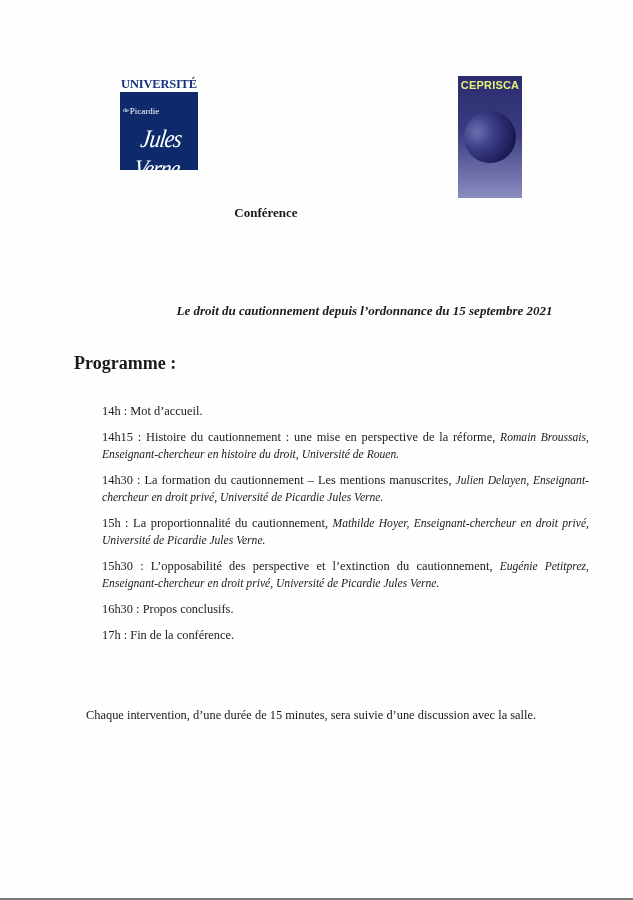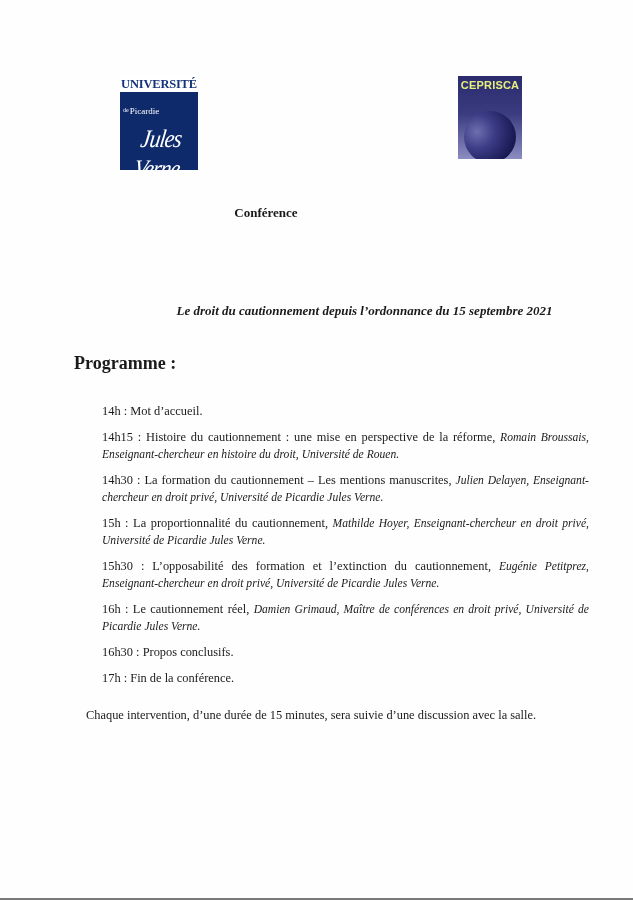--- a/index.html
+++ b/index.html
@@ -22,21 +22,21 @@
     .logo-upjv .de {
       color: #ffffff; font-family: "Liberation Serif", serif; font-size: 9px; padding-left: 3px; margin-top: 2px;
     }
     .logo-upjv .de small { font-size: 6px; vertical-align: 2px; margin-right: 1px; }
     .logo-upjv .jv {
       color: #ffffff; font-family: "Liberation Serif", serif; font-style: italic; font-size: 22px;
       letter-spacing: -1px; text-align: center; margin-top: 12px; transform: skewX(-8deg) scaleY(1.15);
     }
 
     .logo-ceprisca {
-      position: absolute; left: 458px; top: 76px; width: 64px; height: 83px;
+      position: absolute; left: 458px; top: 76px; width: 64px; height: 122px;
       background: linear-gradient(180deg, #2b2c6e 0%, #3a3b80 45%, #8b8cc0 100%);
       overflow: hidden;
     }
     .logo-ceprisca .name {
       color: #e6f07a; font-family: "Liberation Sans", sans-serif; font-weight: bold; font-size: 11px;
       text-align: center; margin-top: 3px; letter-spacing: 0.2px;
     }
     .logo-ceprisca .sphere {
       position: absolute; left: 6px; top: 35px; width: 52px; height: 52px; border-radius: 50%;
       background: radial-gradient(circle at 25% 40%, #6d6fb0 0%, #3b3c85 35%, #1a1a55 75%, #10103a 100%);
@@ -78,22 +78,21 @@
   <div class="title conf-title">Conférence</div>
   <div class="subject">Le droit du cautionnement depuis l’ordonnance du 15 septembre 2021</div>
 
   <div class="programme-label">Programme :</div>
 
   <div class="program">
     <p class="item"><span>14h :</span><span> Mot d’accueil.</span></p>
     <p class="item"><span>14h15 :</span><span> Histoire du cautionnement : une mise en perspective de la réforme, </span><span class="it">Romain Broussais, Enseignant-chercheur en histoire du droit, Université de Rouen.</span></p>
     <p class="item"><span>14h30 :</span><span> La formation du cautionnement – Les mentions manuscrites, </span><span class="it">Julien Delayen, Enseignant-chercheur en droit privé, Université de Picardie Jules Verne.</span></p>
     <p class="item"><span>15h :</span><span> La proportionnalité du cautionnement, </span><span class="it">Mathilde Hoyer, Enseignant-chercheur en droit privé, Université de Picardie Jules Verne.</span></p>
-    <p class="item"><span>15h30 :</span><span> L’opposabilité des formation et l’extinction du cautionnement, </span><span class="it">Eugénie Petitprez, Enseignant-chercheur en droit privé, Université de Picardie Jules Verne.</span></p>
-    <p class="item"><span>16h :</span><span> Le cautionnement réel, </span><span class="it">Damien Grimaud, Maître de conférences en droit privé, Université de Picardie Jules Verne.</span></p>
+    <p class="item"><span>15h30 :</span><span> L’opposabilité des perspective et l’extinction du cautionnement, </span><span class="it">Eugénie Petitprez, Enseignant-chercheur en droit privé, Université de Picardie Jules Verne.</span></p>
     <p class="item"><span>16h30 :</span><span> Propos conclusifs.</span></p>
     <p class="item"><span>17h :</span><span> Fin de la conférence.</span></p>
   </div>
 
   <div class="footer-note">Chaque intervention, d’une durée de 15 minutes, sera suivie d’une discussion avec la salle.</div>
 </div>
 
 <div class="bottom-rule"></div>
 
 </body></html>

